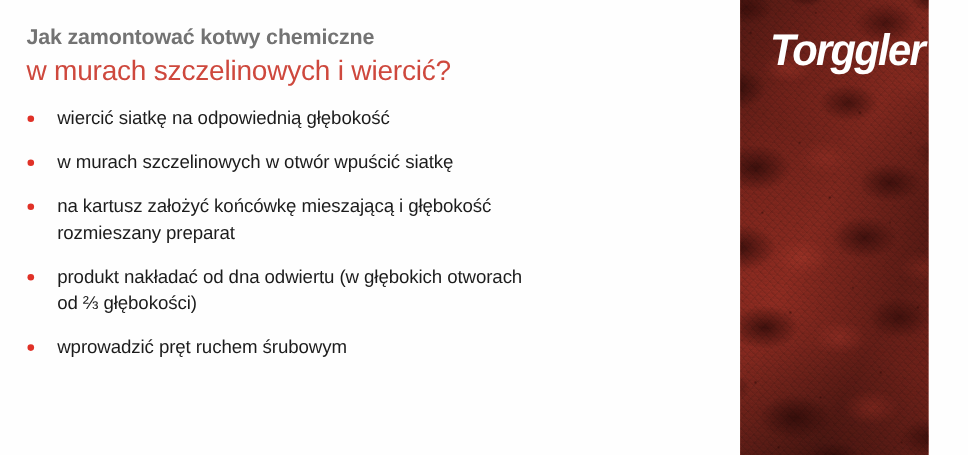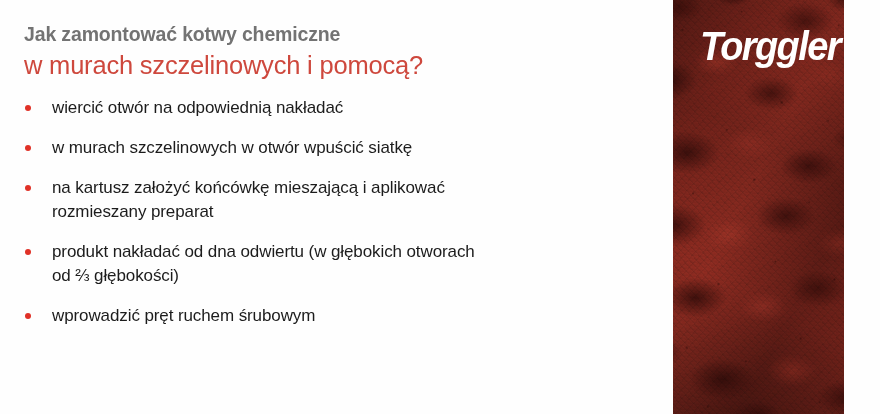--- a/index.html
+++ b/index.html
@@ -203,39 +203,39 @@
 </style>
 </head>
 <body>
 
 <div class="slide">
 
   <div class="content-panel">
 
     <div class="heading-block">
       <div class="title-line-1">Jak zamontować kotwy chemiczne</div>
-      <div class="title-line-2">w murach szczelinowych i pomocą?</div>
+      <div class="title-line-2">w murach szczelinowych i wiercić?</div>
     </div>
 
     <ul class="bullet-list">
 
       <li class="bullet-item">
         <span class="bullet-dot"></span>
-        <span class="bullet-text">wiercić otwór na odpowiednią nakładać</span>
+        <span class="bullet-text">wiercić siatkę na odpowiednią głębokość</span>
       </li>
 
 
       <li class="bullet-item">
         <span class="bullet-dot"></span>
         <span class="bullet-text">w murach szczelinowych w otwór wpuścić siatkę</span>
       </li>
 
       <li class="bullet-item">
         <span class="bullet-dot"></span>
-        <span class="bullet-text">na kartusz założyć końcówkę mieszającą i aplikować
+        <span class="bullet-text">na kartusz założyć końcówkę mieszającą i głębokość
 rozmieszany preparat</span>
       </li>
 
       <li class="bullet-item">
         <span class="bullet-dot"></span>
         <span class="bullet-text">produkt nakładać od dna odwiertu (w głębokich otworach
 od ⅔ głębokości)</span>
       </li>
 
       <li class="bullet-item">

